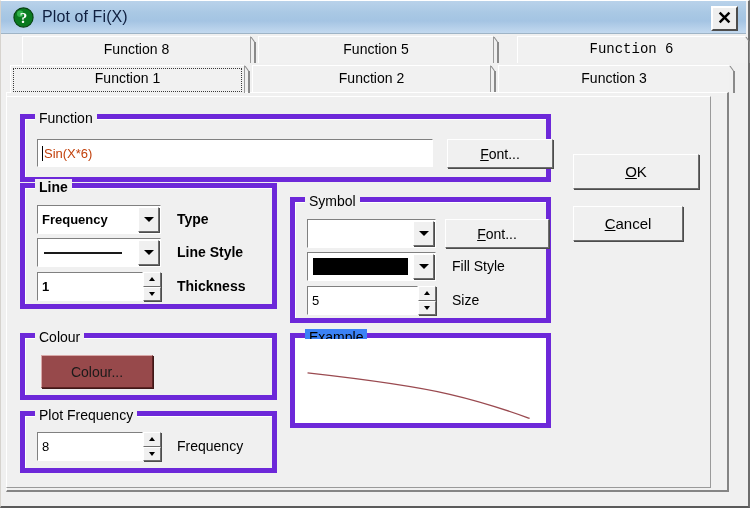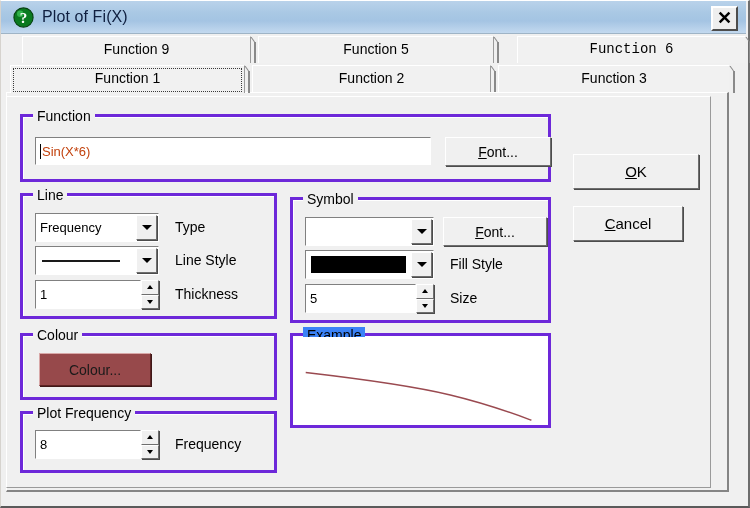--- a/index.html
+++ b/index.html
@@ -159,21 +159,21 @@
     border-top: 1px solid #ffffff;
     border-left: 1px solid #ffffff;
     border-right: 1px solid #9a9a9a;
     border-bottom: 1px solid #9a9a9a;
     box-sizing: border-box;
   }
 
   
   .groupbox {
     position: absolute;
-    border: 3px solid #6d28d9;
+    border: 5px solid #6d28d9;
     box-shadow: 1px 1px 0 0 #ffffff inset, 0 0 0 0 transparent;
     box-sizing: border-box;
   }
   .groupbox > .gb-label {
     position: absolute;
     left: 10px; top: -9px;
     background: #f0f0f0;
     padding: 0 4px;
     font-size: 14px;
     line-height: 16px;
@@ -386,21 +386,21 @@
     </span>
     <span class="title-text">Plot of Fi(X)</span>
     <div class="close-btn">
       <span class="glyph">✕</span>
     </div>
   </div>
 
   <div class="tabstrip">
 
     <div class="tab row-top" style="left:16px; width:229px;">
-      <span>Function 9</span>
+      <span>Function 8</span>
       <span class="slant"></span>
     </div>
     <div class="tab row-top" style="left:252px; width:236px;">
       <span>Function 5</span>
       <span class="slant"></span>
     </div>
     <div class="tab row-top" style="left:511px; width:228px; border-right:none;font-family:Liberation Mono, monospace;">
       <span>Function 6</span>
       <span class="slant"></span>
     </div>
@@ -427,21 +427,21 @@
       <span class="gb-label">Function</span>
       <div class="sunken textinput" style="left:12px; top:20px; width:396px; height:28px;">
         <span class="caret"></span>
           <span title="Sin(X*6)">Sin(X*6)</span>
       </div>
       <div class="btn" style="left:422px; top:20px; width:106px; height:29px;">
         <span><u>F</u>ont...</span>
       </div>
     </div>
 
-    <div class="groupbox" style="left:13px; top:96px; width:257px; height:126px;">
+    <div class="groupbox" style="left:13px; top:86px; width:257px; height:126px;font-weight:bold;">
       <span class="gb-label">Line</span>
 
       <div class="combo" style="left:12px; top:17px; width:124px; height:29px;">
         <span class="combo-value">Frequency</span>
         <span class="combo-arrow">
             <span class="arrow-down"></span>
           </span>
       </div>
       <span class="field-label" style="left:152px; top:23px;">Type</span>
 

